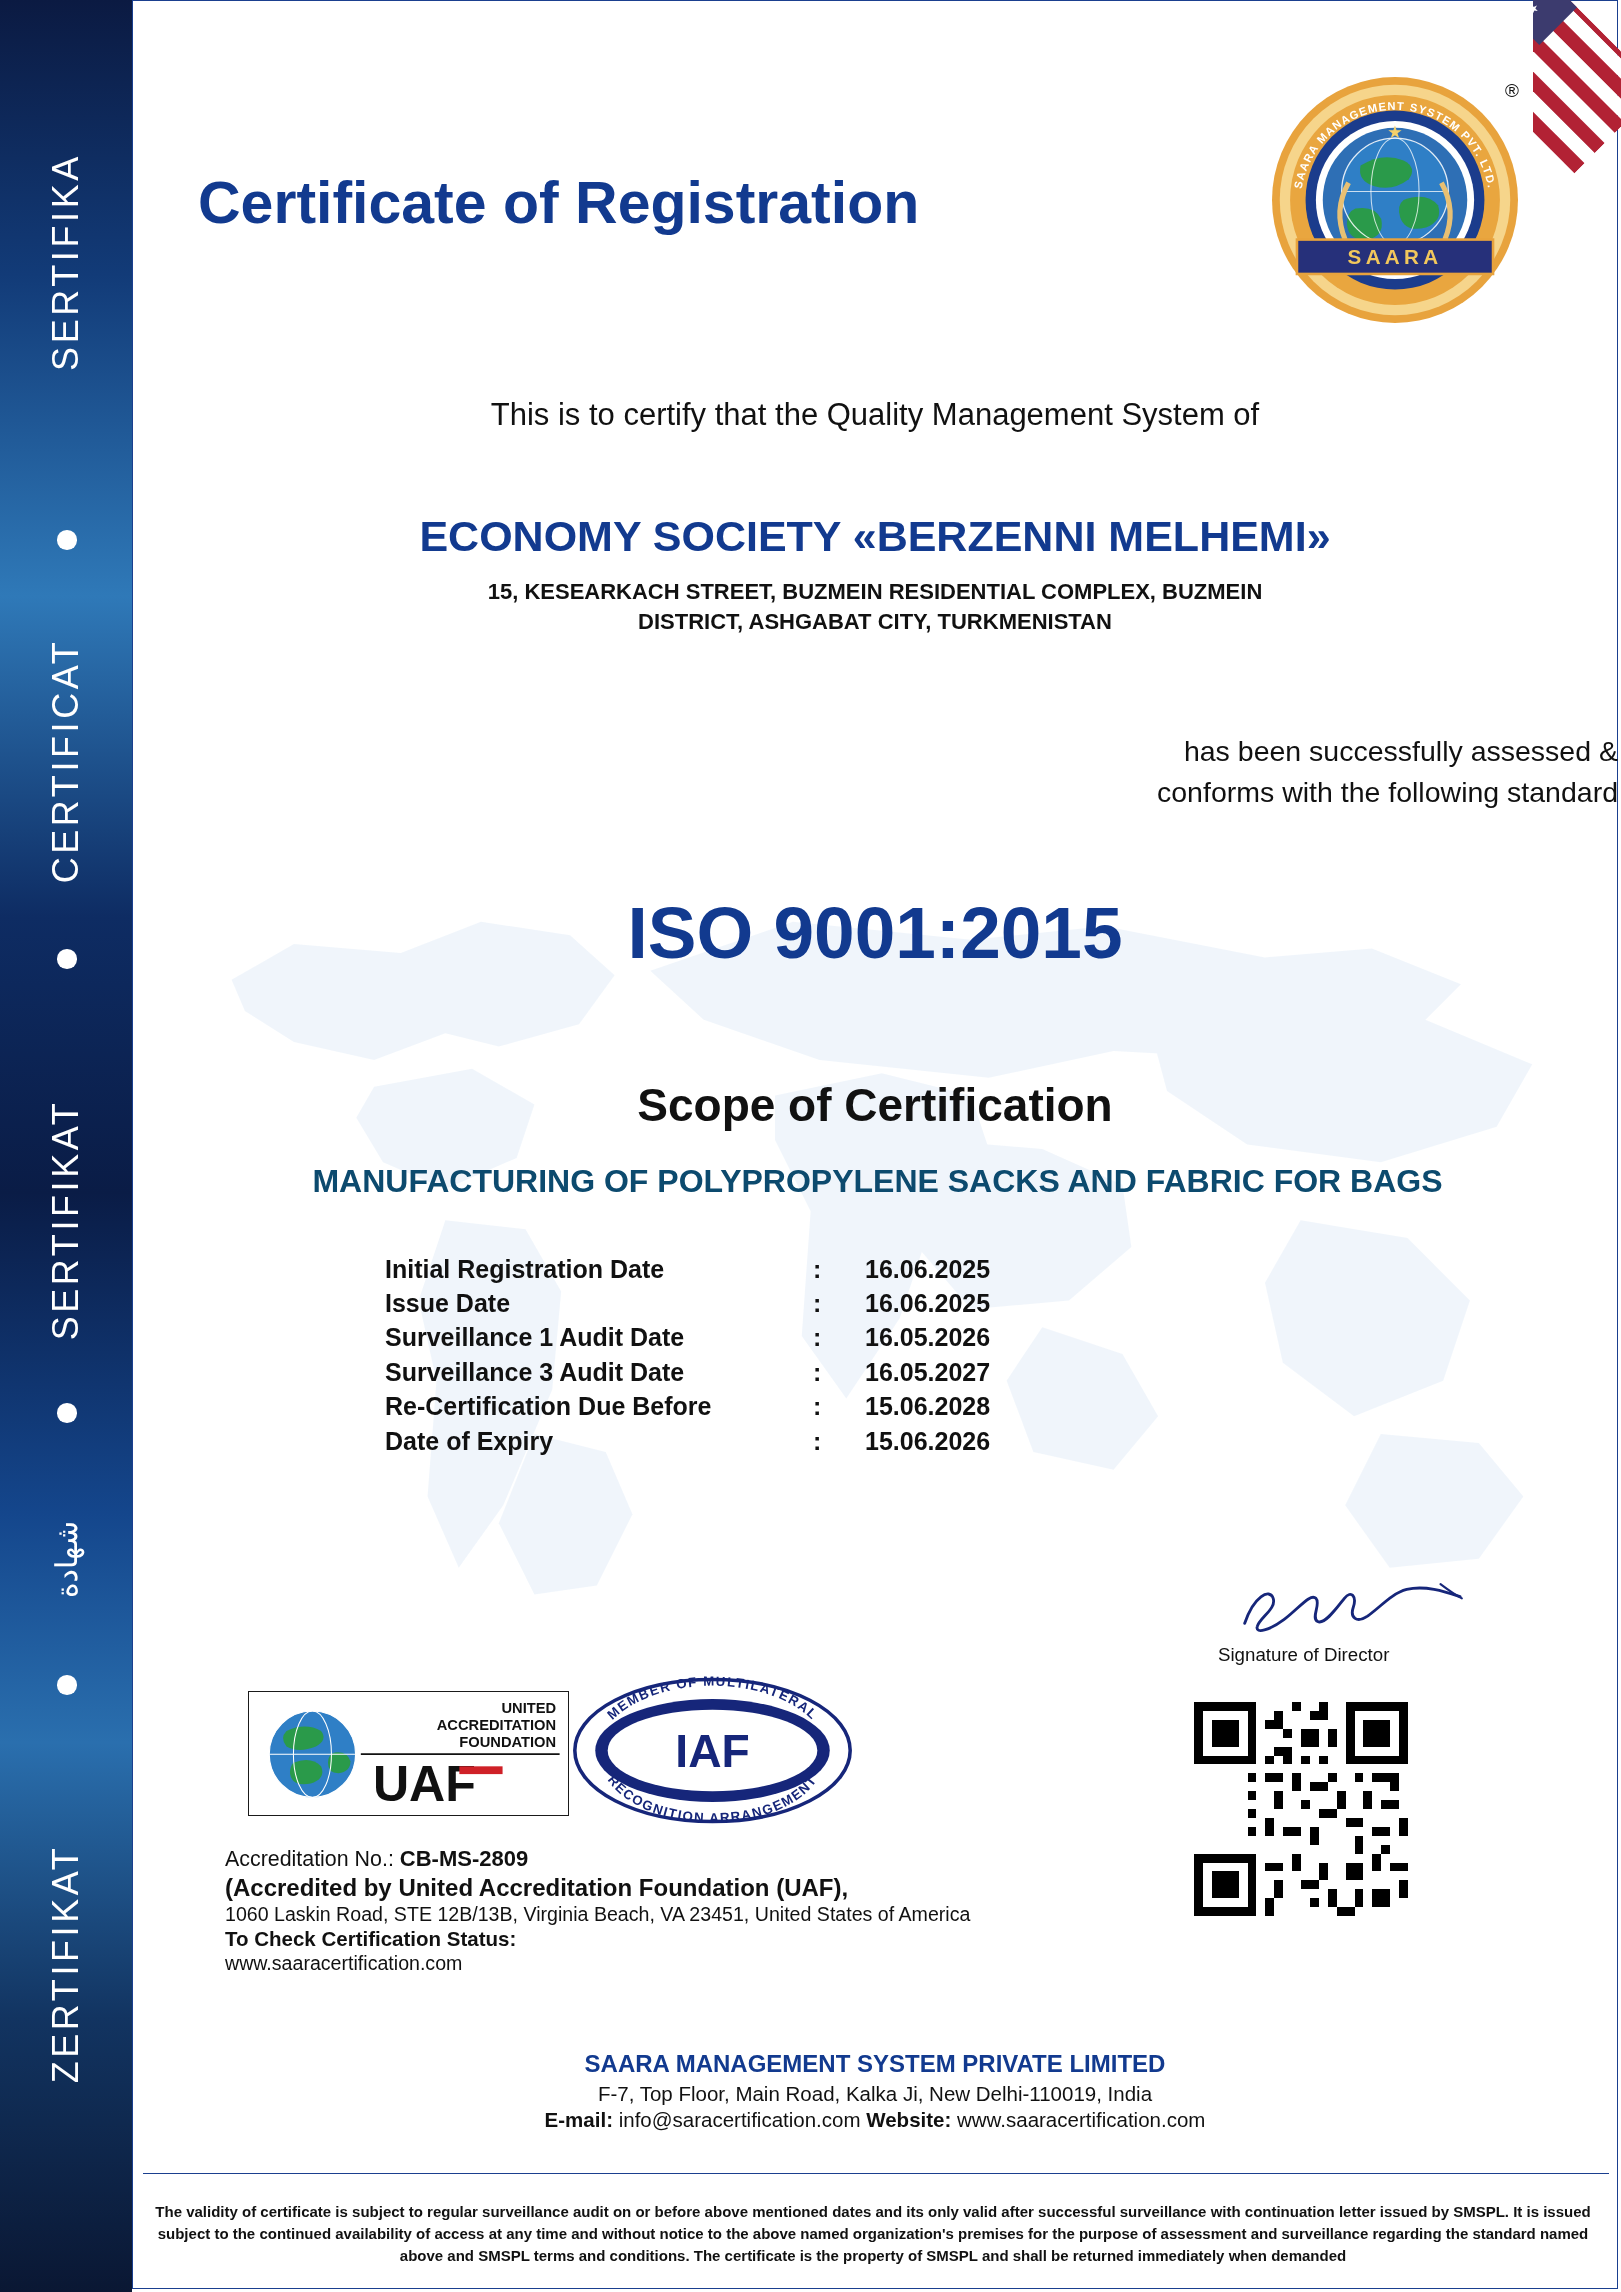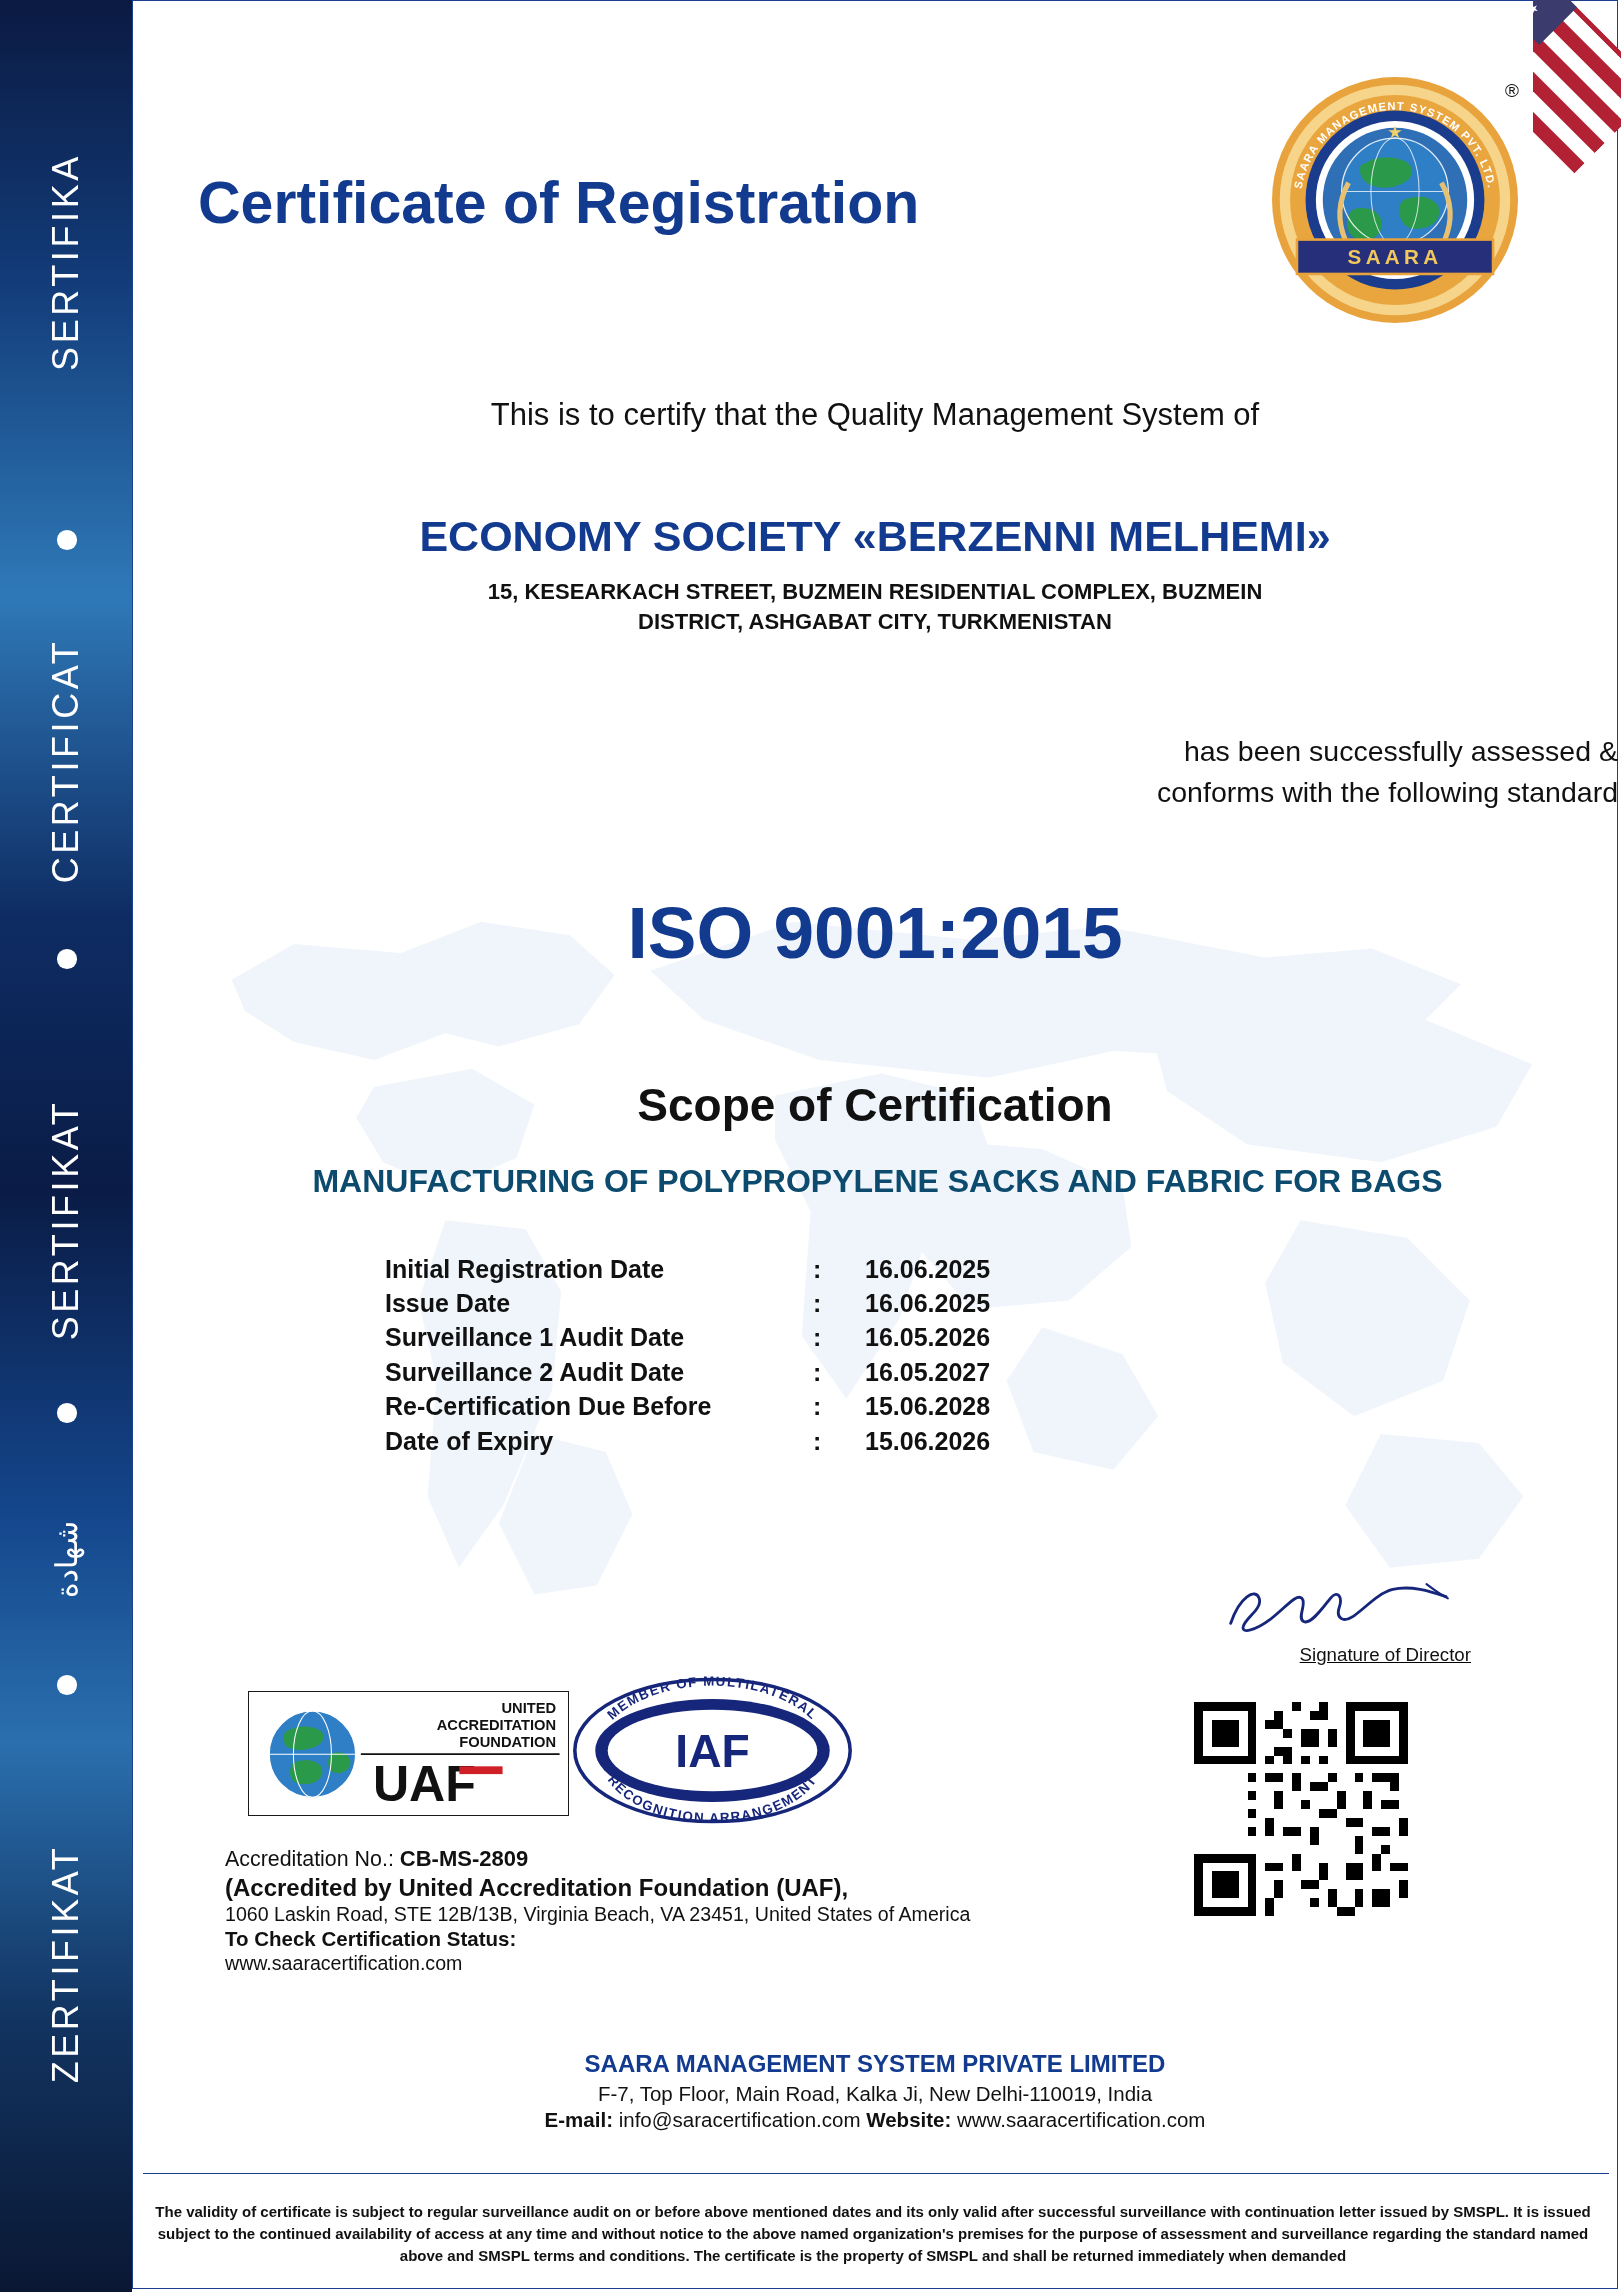--- a/index.html
+++ b/index.html
@@ -188,25 +188,24 @@
   .details td {
     padding: 2.7px 0;
     white-space: nowrap;
   }
   .details td.lbl { width: 428px; }
   .details td.colon { width: 52px; }
 
   
   .sig-wrap {
     position: absolute;
-    left: 1150px;
+    left: 1218px;
     top: 1577px;
     width: 321px;
-    text-align: right;
-    text-decoration: underline;
+    text-align: left;
   }
   .sig-caption {
     font-size: 18.7px;
     color: #111111;
     margin-top: 1.8px;
   }
   .sig-line {
     width: 267px;
     margin: 0 auto;
   }
@@ -421,21 +420,21 @@
         <td class="lbl">Issue Date</td>
         <td class="colon">:</td>
         <td>16.06.2025</td>
       </tr>
       <tr>
         <td class="lbl">Surveillance 1 Audit Date</td>
         <td class="colon">:</td>
         <td>16.05.2026</td>
       </tr>
       <tr>
-        <td class="lbl">Surveillance 2 Audit Date</td>
+        <td class="lbl">Surveillance 3 Audit Date</td>
         <td class="colon">:</td>
         <td>16.05.2027</td>
       </tr>
       <tr>
         <td class="lbl">Re-Certification Due Before</td>
         <td class="colon">:</td>
         <td>15.06.2028</td>
       </tr>
       <tr>
         <td class="lbl">Date of Expiry</td>

